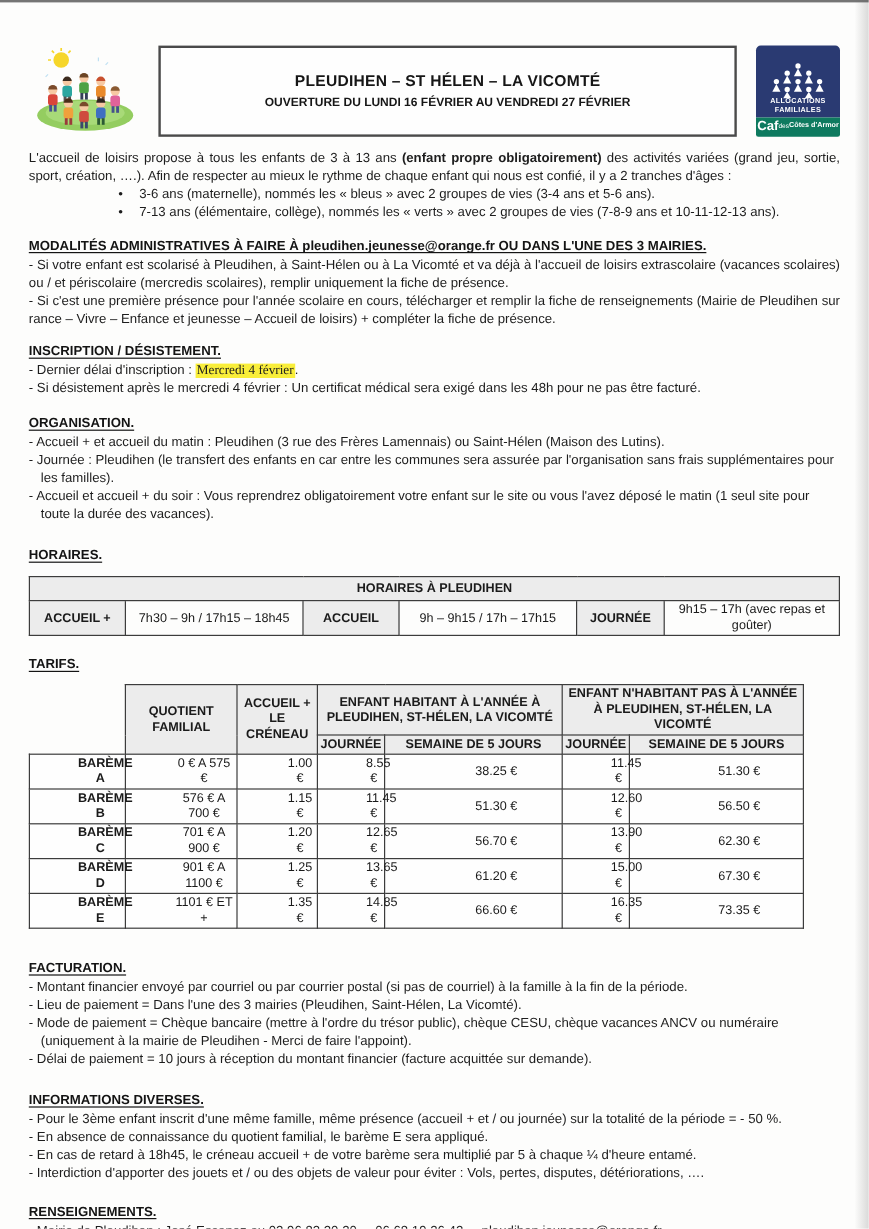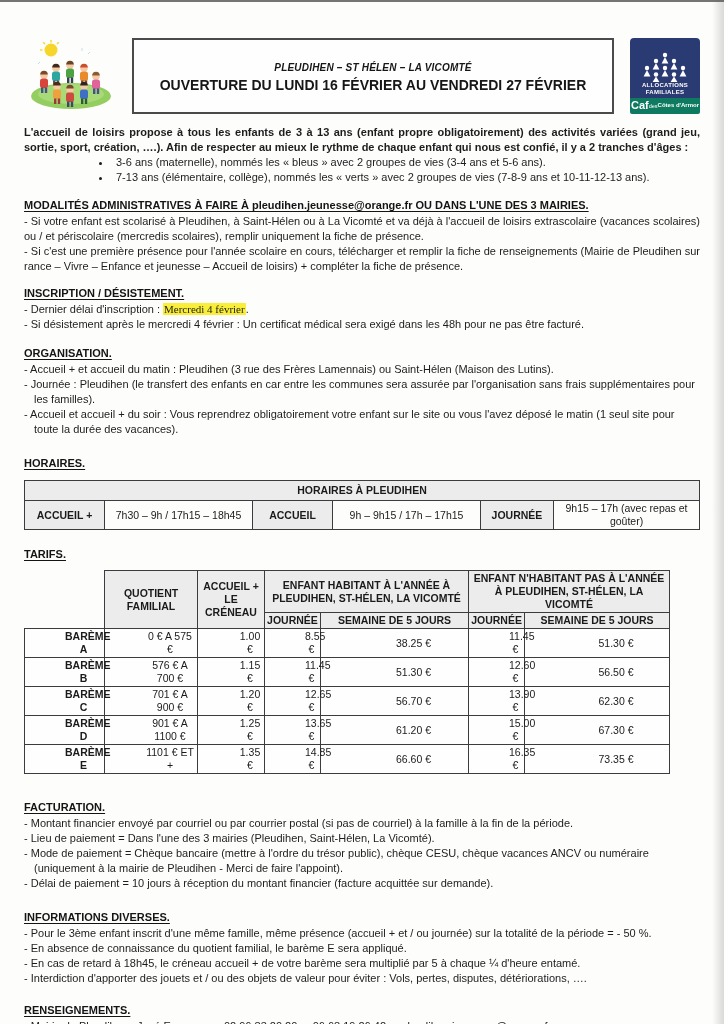--- a/index.html
+++ b/index.html
@@ -22,40 +22,40 @@
     pointer-events:none;
   }
   
   .hdr{display:flex;align-items:stretch;margin:38px 24px 0 24px;height:76px;}
   .clipart{width:92px;flex:0 0 92px;display:flex;align-items:center;justify-content:center;}
   .title-box{
     flex:1;margin:0 16px;border:2px solid #4a4a4a;background:#fefefe;
     display:flex;flex-direction:column;align-items:center;justify-content:center;
     text-align:center;padding:4px 6px;
   }
-  .title-box .t1{font-weight:bold;font-size:10px;line-height:18px;letter-spacing:.2px;color:#161616;font-style:italic;}
-  .title-box .t2{font-weight:bold;font-size:14px;line-height:17px;color:#161616;}
+  .title-box .t1{font-weight:bold;font-size:13px;line-height:18px;letter-spacing:.2px;color:#161616;}
+  .title-box .t2{font-weight:bold;font-size:10px;line-height:17px;color:#161616;}
   .caf{width:70px;flex:0 0 70px;display:flex;flex-direction:column;font-family:"Liberation Sans",sans-serif;}
   .caf-top{
     background:#2a3a72;border-radius:4px 4px 0 0;flex:1;
     display:flex;flex-direction:column;align-items:center;justify-content:flex-end;
     padding:2px 0 2px 0;
   }
   .caf-top .caf-word{color:#fff;font-size:6px;line-height:7px;font-weight:bold;letter-spacing:.3px;}
   .caf-bottom{
     background:#0e7a5f;border-radius:0 0 2px 2px;
     display:flex;align-items:center;justify-content:center;
     padding:2px 0 3px 0;
   }
   .caf-bottom .caf-name{color:#fff;font-size:11px;font-weight:bold;line-height:11px;}
   .caf-bottom .caf-des{color:#fff;font-size:5.5px;line-height:6px;}
   .caf-bottom .caf-cotes{color:#fff;font-size:6px;font-weight:bold;line-height:7px;white-space:nowrap;}
   
   .main{padding:0 24px;font-size:11px;line-height:15px;color:#1d1d1d;}
-  .lead{margin:11px 0 0 0;text-align:justify;font-weight:bold;}
+  .lead{margin:11px 0 0 0;text-align:justify;}
   ul.age-list{margin:0;padding-left:88px;}
   ul.age-list li{padding-left:4px;}
   .shead{
     font-weight:bold;text-decoration:underline;text-underline-offset:2px;
     margin:0 0 1px 0;color:#141414;
   }
   .sec-modalites{margin-top:13px;}
   .sec-inscription{margin-top:12px;}
   .sec-organisation{margin-top:14px;}
   .sec-horaires{margin-top:19px;}

